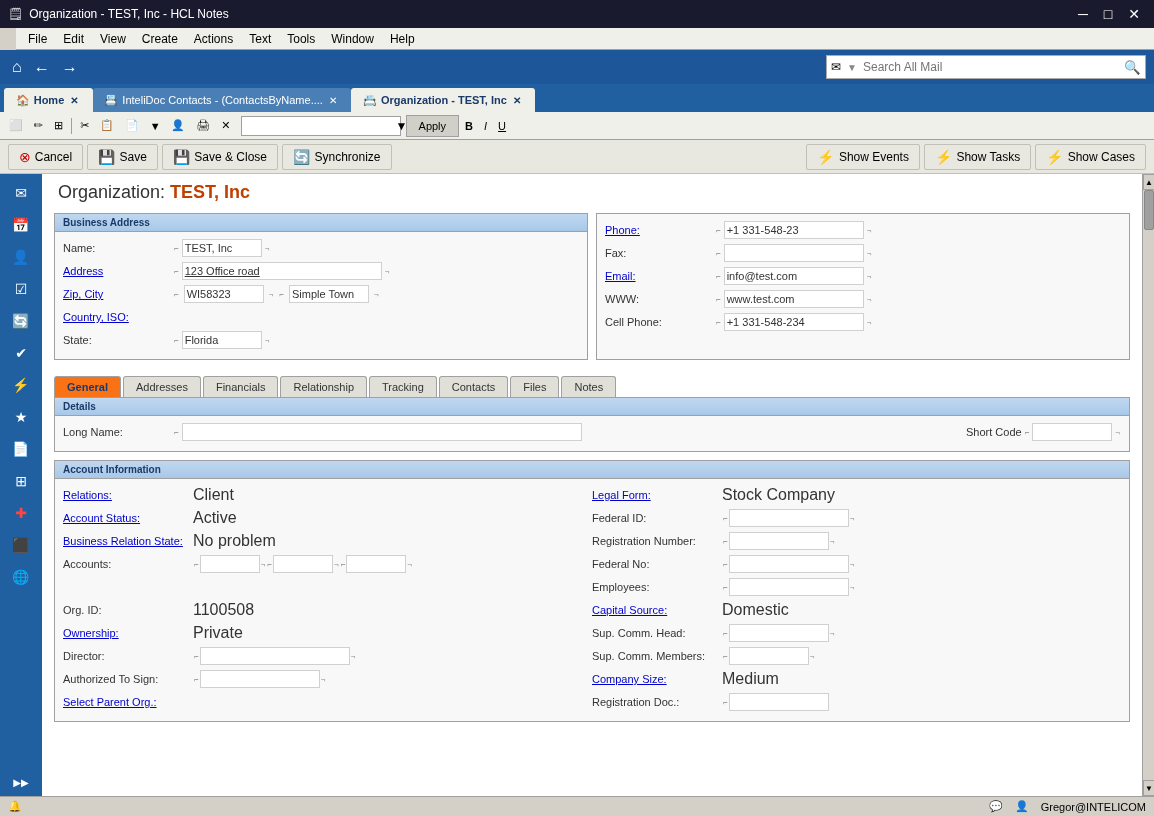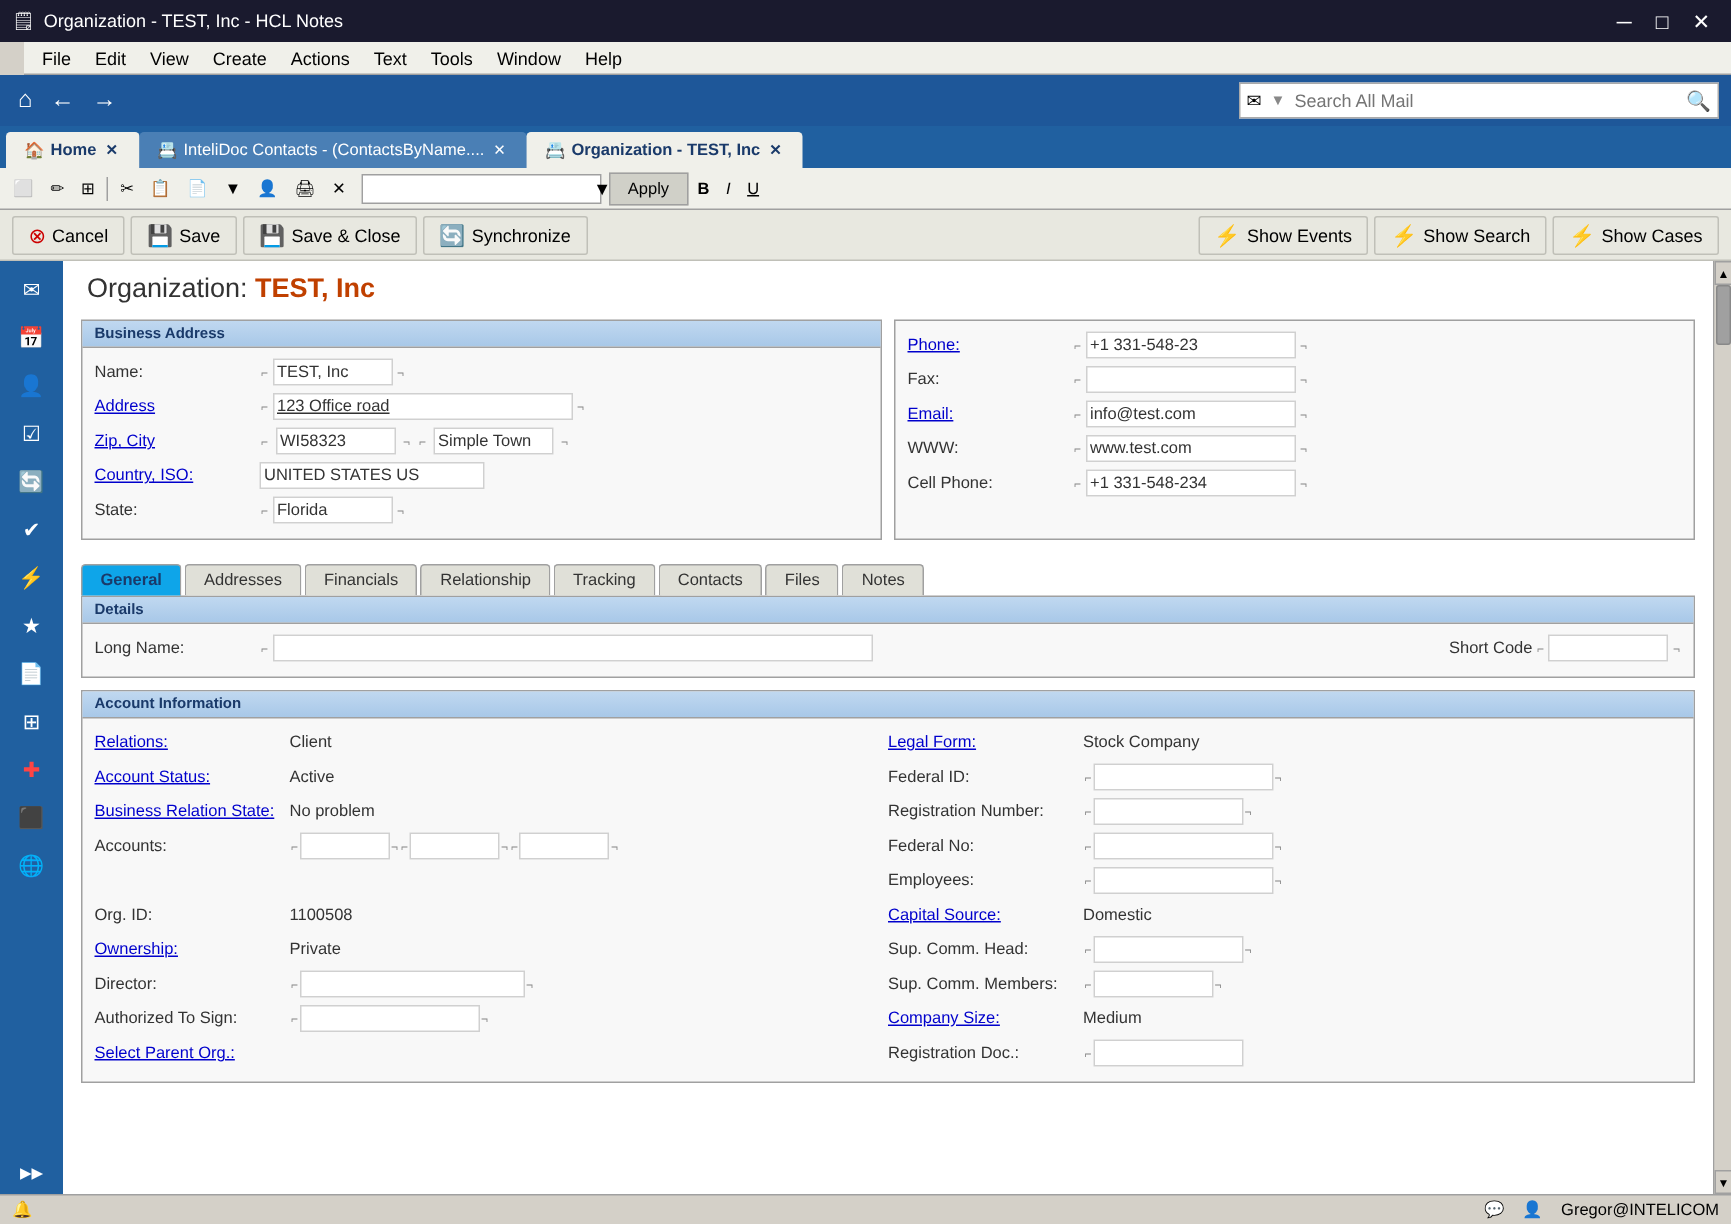--- a/index.html
+++ b/index.html
@@ -269,21 +269,21 @@
       cursor: pointer;
       border: 1px solid #a0a0a0;
       border-bottom: none;
       background: #e0e0d8;
       color: #333;
       margin-right: 2px;
       border-top-left-radius: 3px;
       border-top-right-radius: 3px;
     }
     .content-tab.active {
-      background: #0ea5e9;
+      background: #f97316;
       font-weight: bold;
       color: #1a3a6a;
     }
 
     
     .account-row {
       display: flex;
       margin-bottom: 3px;
       min-height: 20px;
       align-items: center;
@@ -295,21 +295,21 @@
       text-decoration: underline;
       cursor: pointer;
       min-width: 130px;
       font-size: 11px;
     }
     .account-label-plain {
       color: #333;
       min-width: 130px;
       font-size: 11px;
     }
-    .account-value { font-size: 11px; color: #333; }
+    .account-value { font-size: 16px; color: #333; }
 
     
     .right-scroll {
       width: 12px;
       background: #d4d0c8;
       display: flex;
       flex-direction: column;
       border-left: 1px solid #a0a0a0;
     }
     .scroll-track { flex: 1; background: #d4d0c8; }
@@ -428,21 +428,21 @@
     <span class="action-btn-icon" style="color:#2060c0;">🔄</span>
     <span>Synchronize</span>
   </button>
   <div style="flex:1;"></div>
   <button class="action-btn action-btn-events action-btn-right">
     <span class="action-btn-icon">⚡</span>
     <span>Show Events</span>
   </button>
   <button class="action-btn action-btn-tasks">
     <span class="action-btn-icon">⚡</span>
-    <span>Show Search</span>
+    <span>Show Tasks</span>
   </button>
   <button class="action-btn action-btn-cases">
     <span class="action-btn-icon">⚡</span>
     <span>Show Cases</span>
   </button>
 </div>
 
 <div class="main-layout">
 
   <div class="sidebar">
@@ -495,23 +495,20 @@
               <span class="field-corner">⌐</span>
               <span class="field-input">WI58323</span>
               <span class="field-corner">¬</span>
               <span class="field-corner">⌐</span>
               <span class="field-input">Simple Town</span>
               <span class="field-corner">¬</span>
             </div>
           </div>
           <div class="form-row">
             <span class="form-label">Country, ISO:</span>
-            <div class="form-field">
-              <span class="field-input" style="min-width:150px;">UNITED STATES US</span>
-            </div>
           </div>
           <div class="form-row">
             <span class="form-label-plain">State:</span>
             <div class="form-field">
               <span class="field-corner">⌐</span>
               <span class="field-input">Florida</span>
               <span class="field-corner">¬</span>
             </div>
           </div>
         </div>

